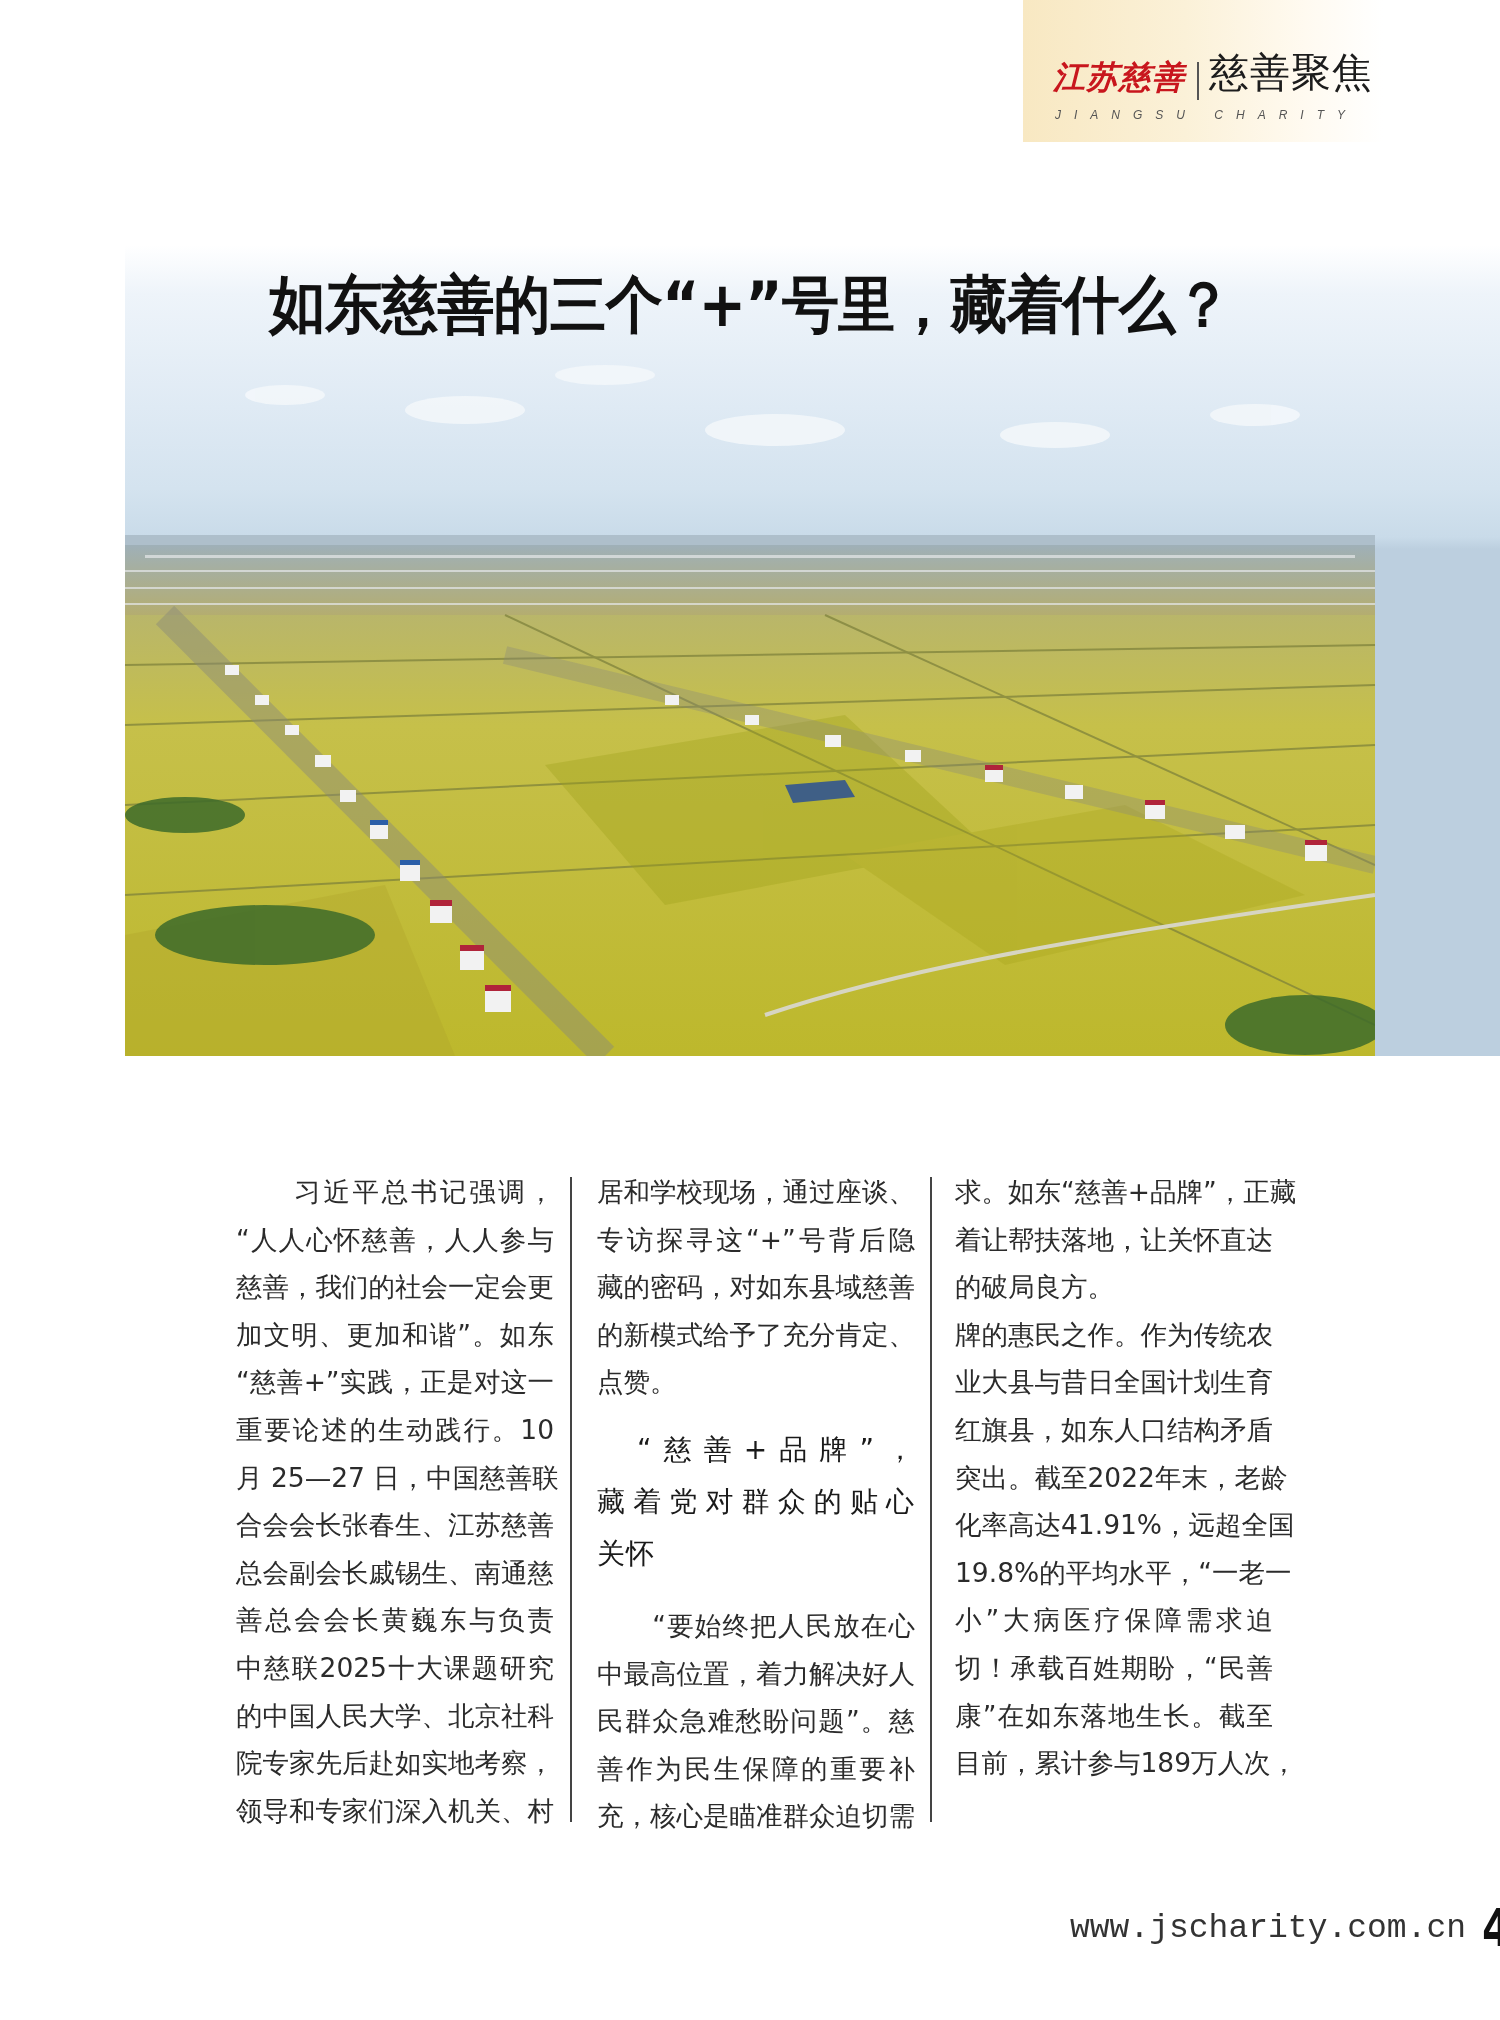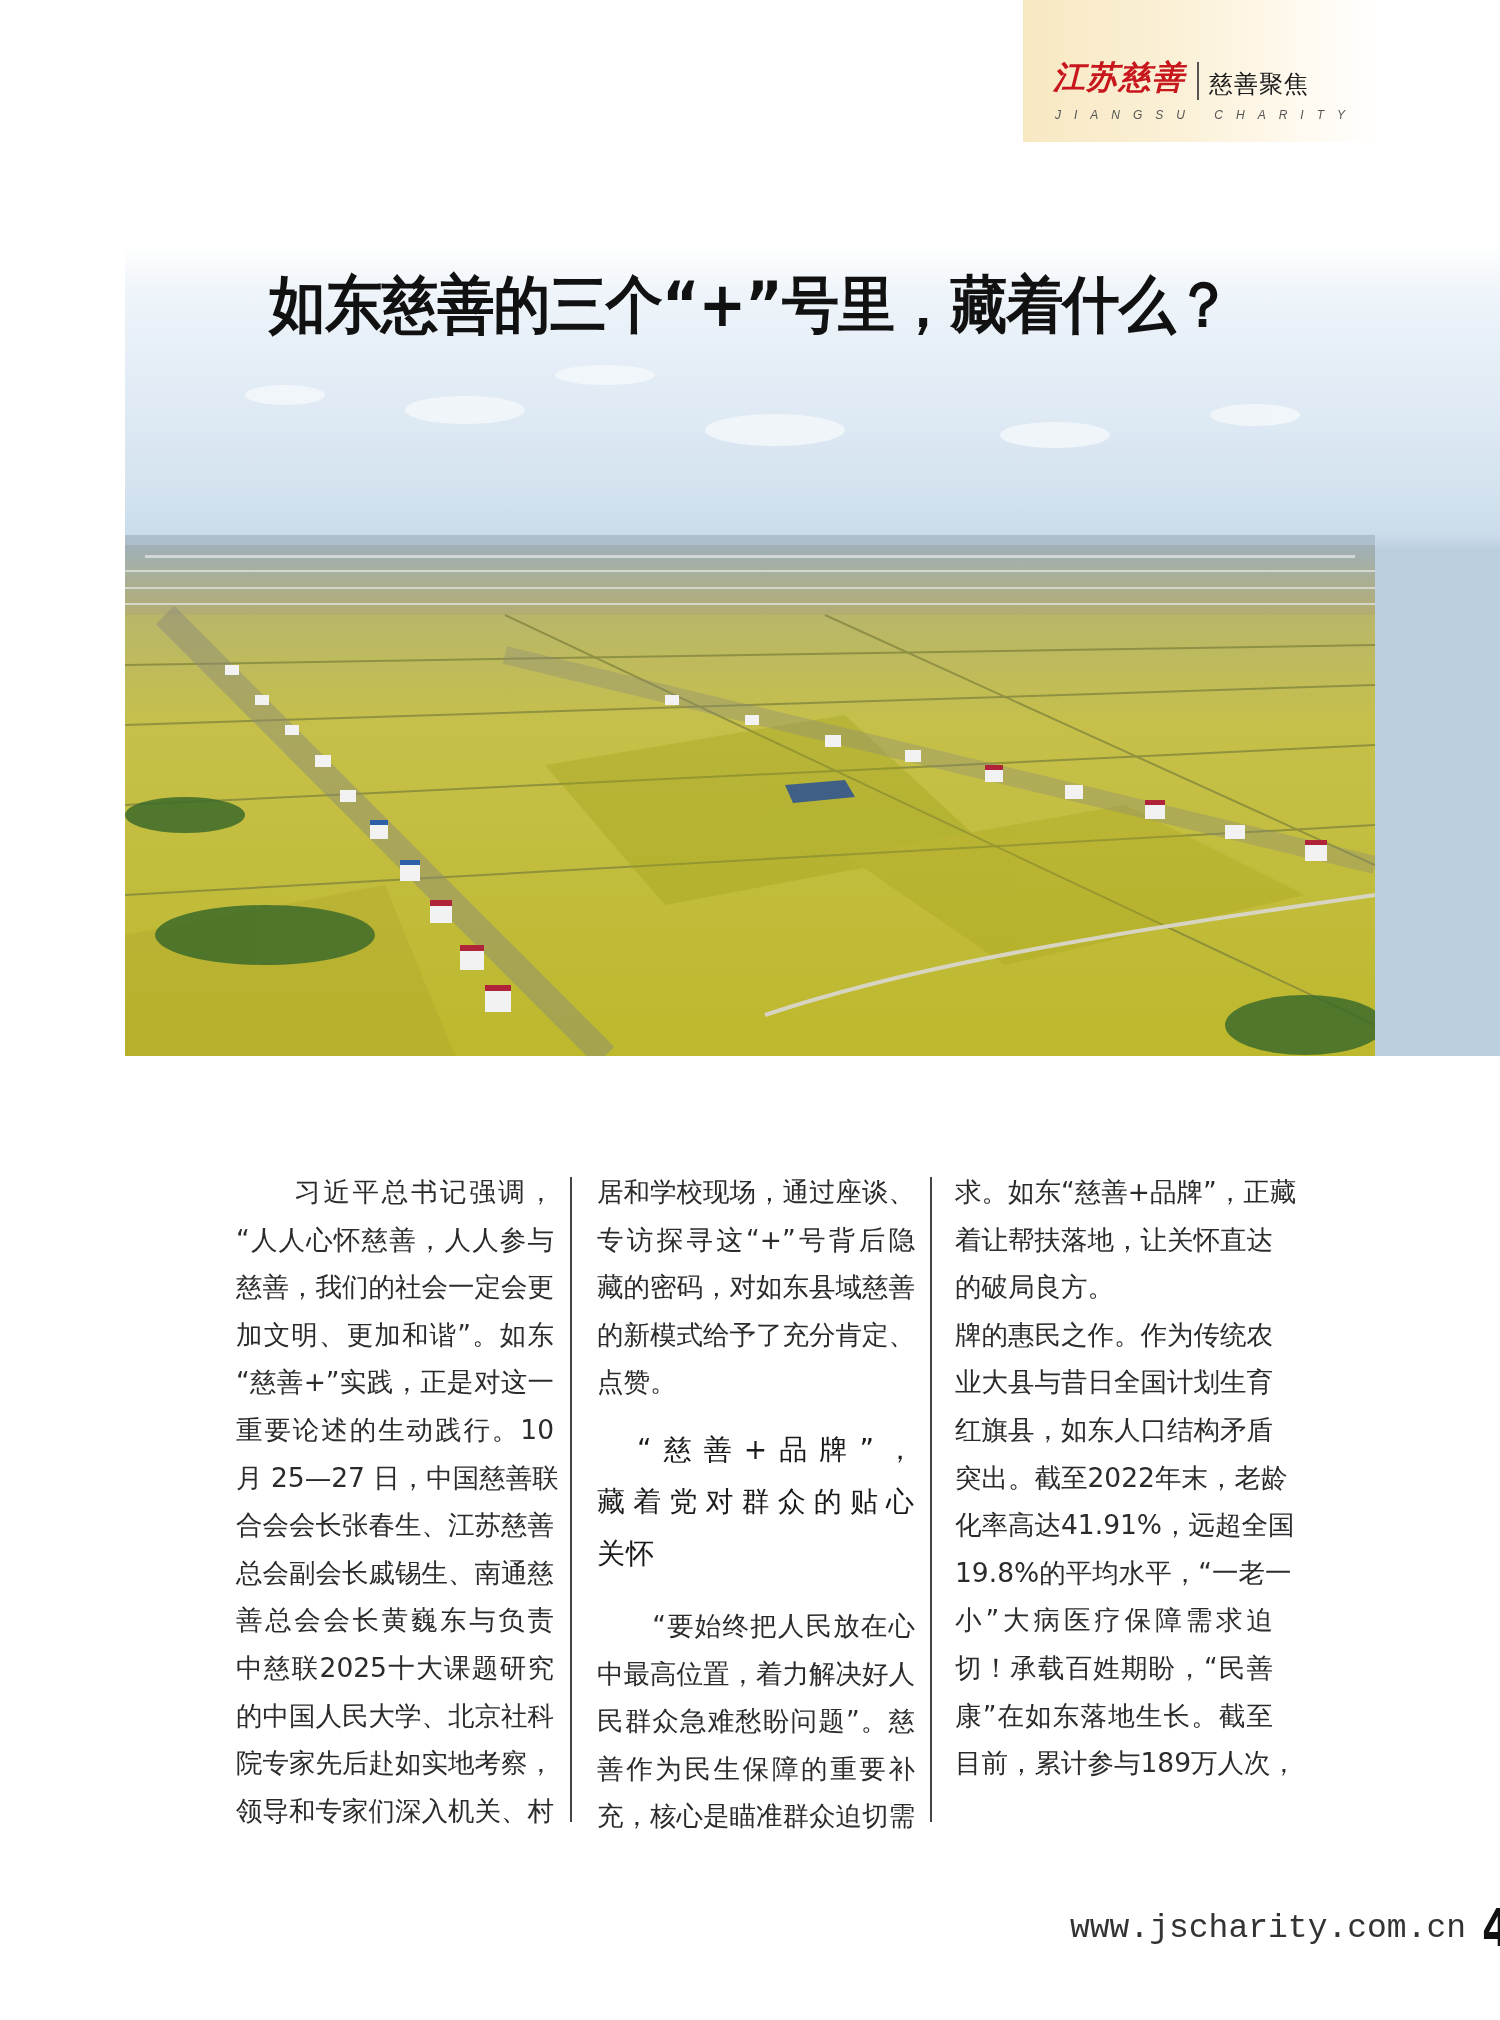--- a/index.html
+++ b/index.html
@@ -15,21 +15,21 @@
     background: linear-gradient(90deg, #f8e8c2 0%, #fbf1d8 45%, #fffaf0 78%, #ffffff 100%);
   }
   .header-inner { position: absolute; left: 30px; top: 60px; }
   .header-row { display: flex; align-items: flex-end; height: 40px; }
   .brand-cn {
     font-family: "DejaVu Serif", "Liberation Serif", serif;
     font-style: italic; font-weight: bold;
     color: #c8161d; font-size: 32px; letter-spacing: 1px;
   }
   .header-divider { width: 2px; height: 38px; background: #555; margin: 0 10px 0 12px; }
-  .section-cn { font-size: 24px; color: #1c1c1c; letter-spacing: 1px; }
+  .section-cn { font-size: 40px; color: #1c1c1c; letter-spacing: 1px; }
   .brand-en {
     margin-top: 8px; font-family: "Liberation Sans", sans-serif;
     font-size: 12px; letter-spacing: 13px; color: #555; padding-left: 2px; font-style: italic;
   }
 
   
   .hero {
     position: absolute; left: 125px; top: 245px; width: 1422px; height: 811px;
     overflow: hidden;
     background: linear-gradient(180deg,

